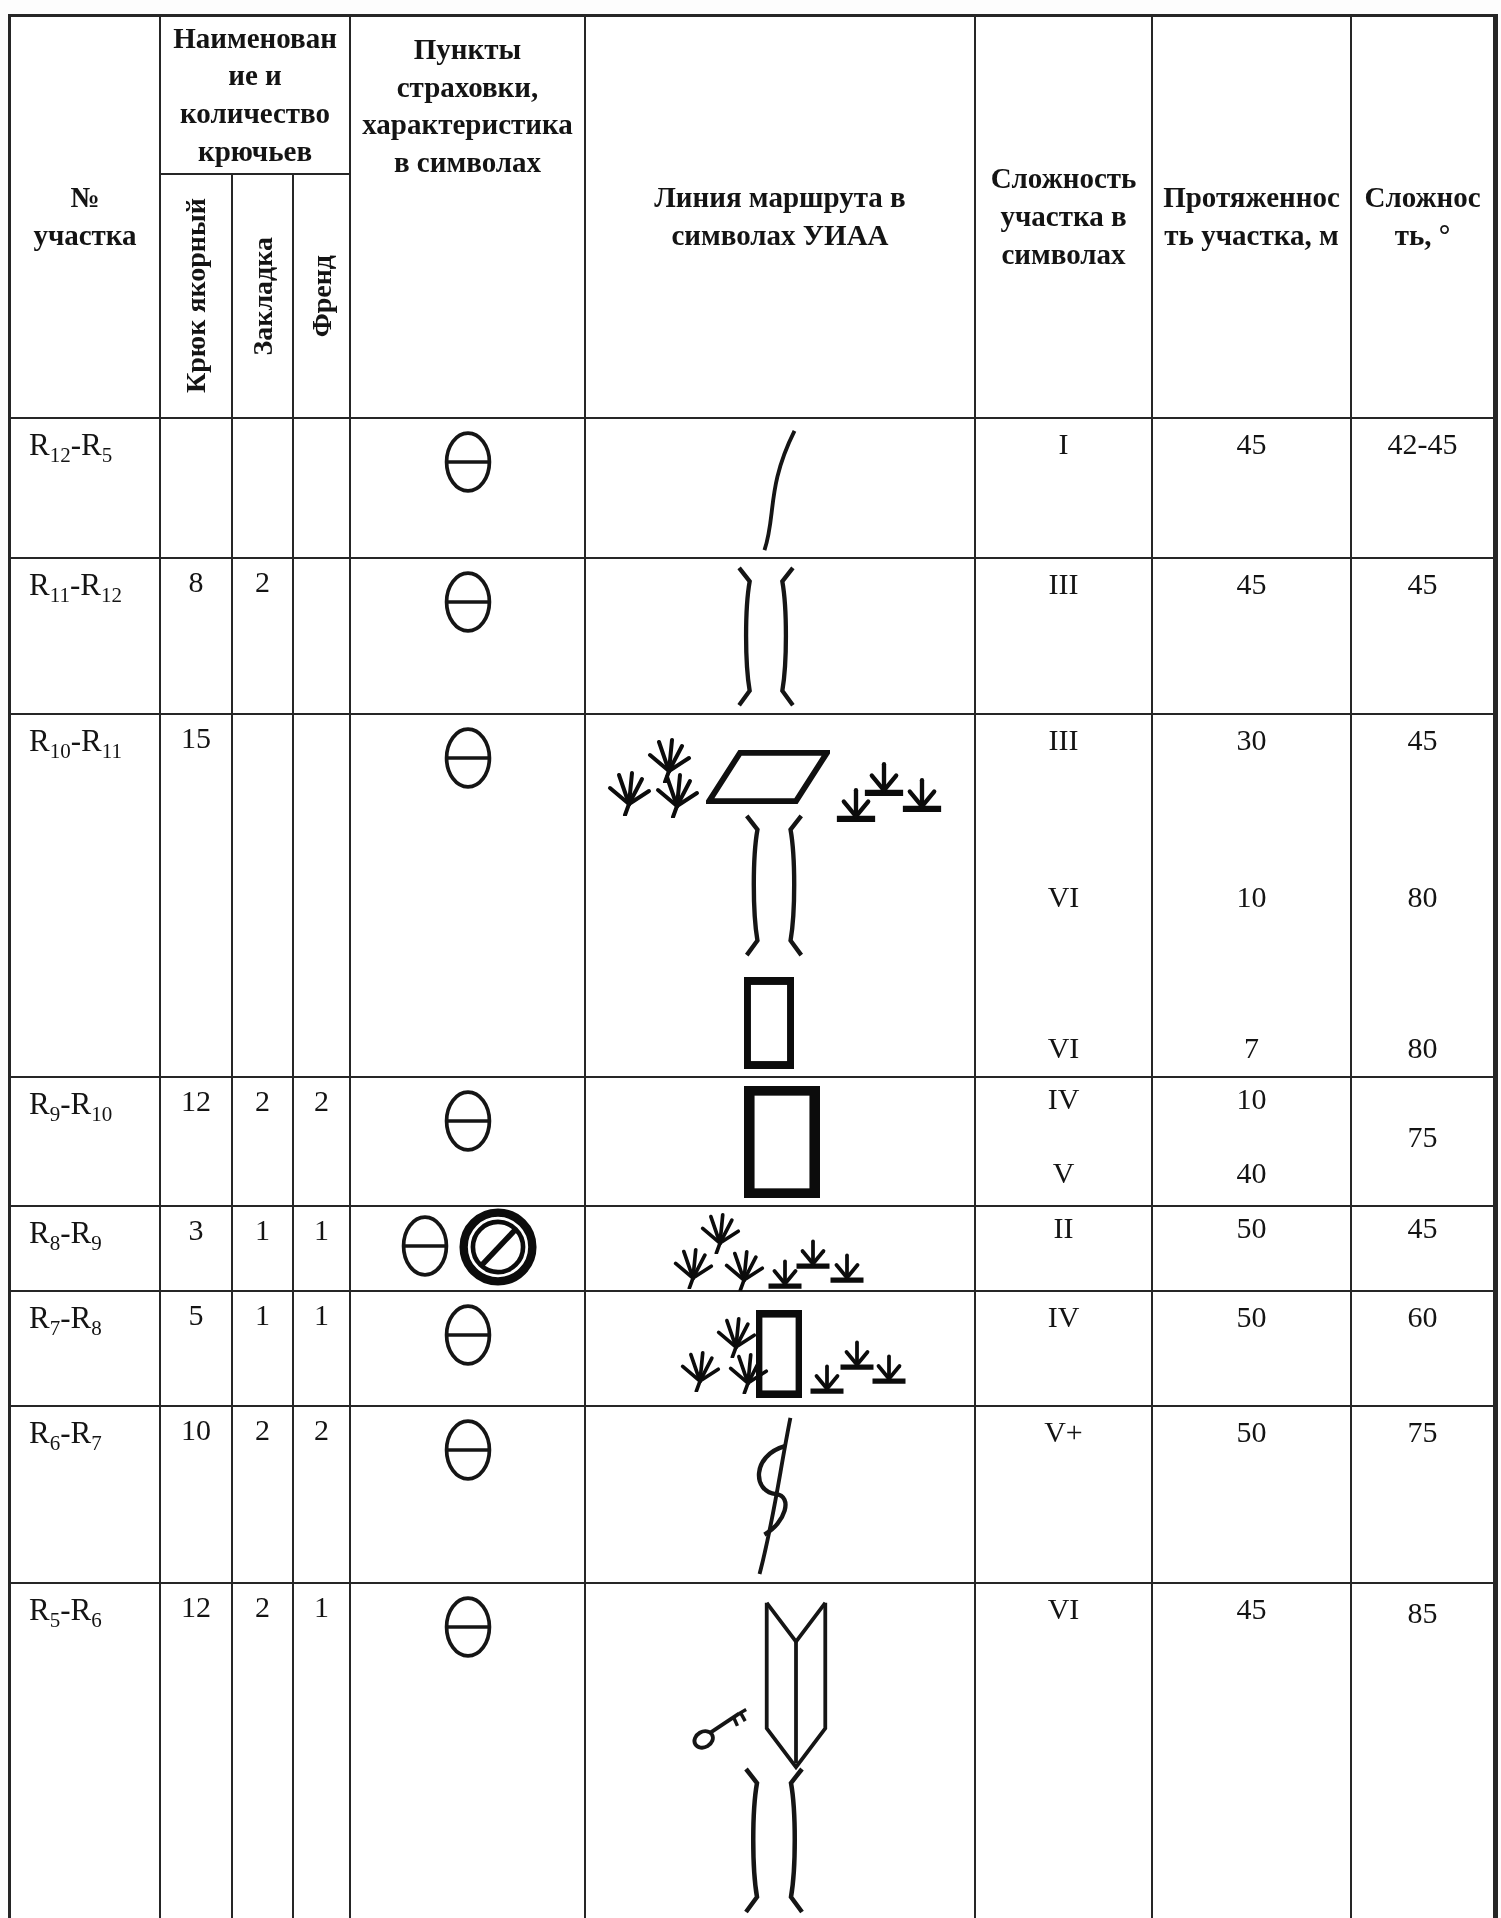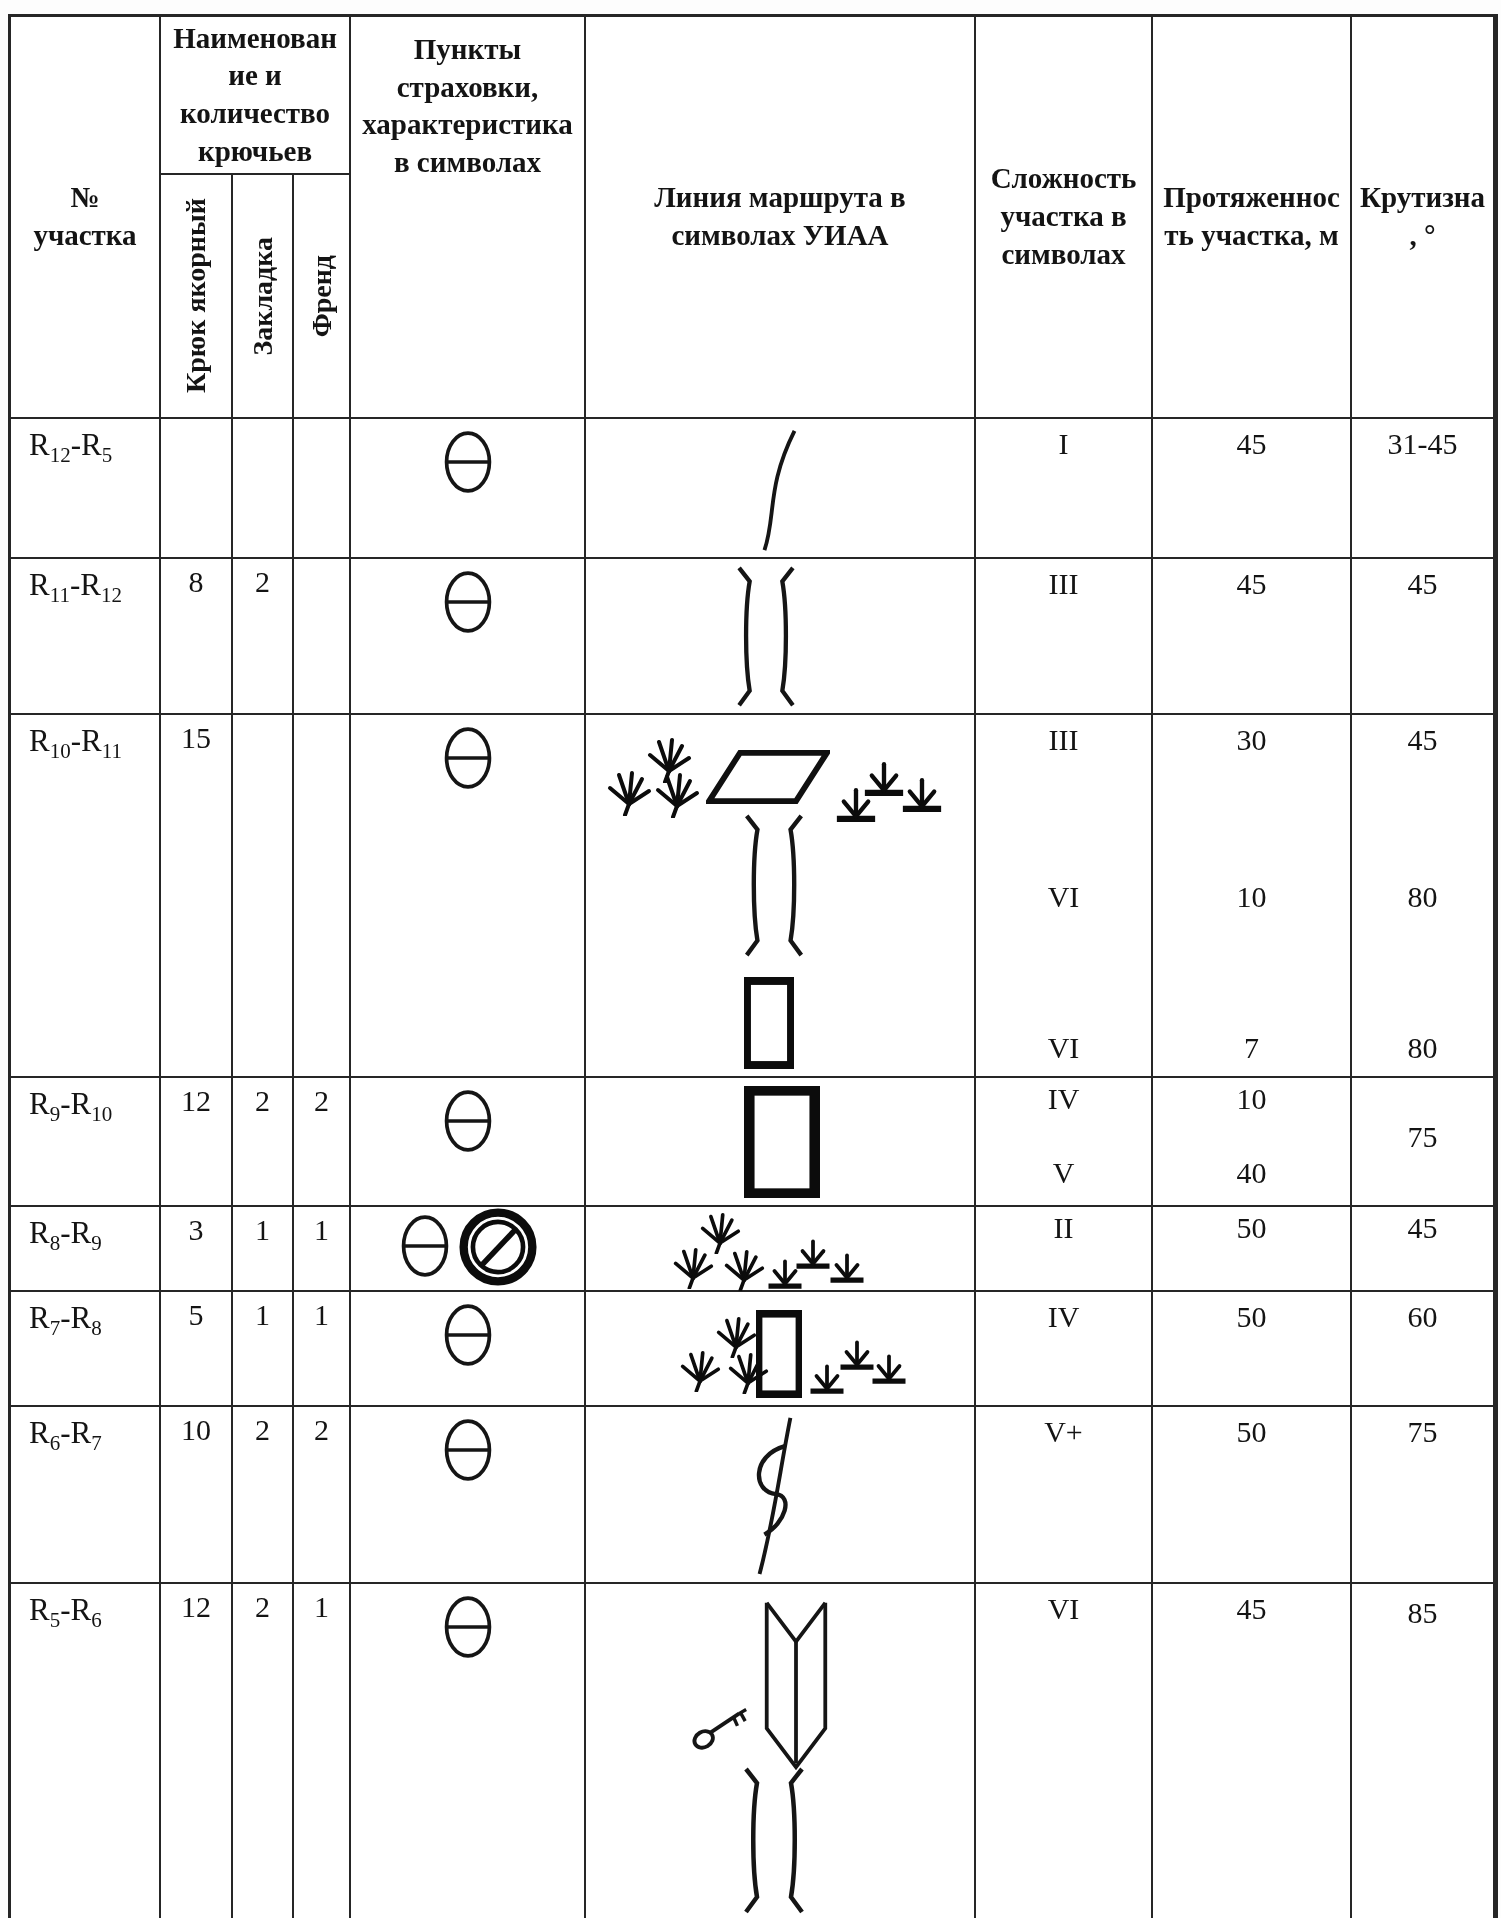--- a/index.html
+++ b/index.html
@@ -117,21 +117,21 @@
   <div class="cell hc" style="grid-column:6;grid-row:1/3">
     <span>Линия маршрута в символах УИАА</span>
   </div>
   <div class="cell hc" style="grid-column:7;grid-row:1/3">
     <span>Сложность участка в символах</span>
   </div>
   <div class="cell hc" style="grid-column:8;grid-row:1/3">
     <span>Протяженность участка, м</span>
   </div>
   <div class="cell hc" style="grid-column:9;grid-row:1/3">
-    <span>Крутизна, °</span>
+    <span>Сложность, °</span>
   </div>
 
   <div class="cell section-cell" style="grid-column:1;grid-row:3">
     <span>R</span><sub>12</sub><span>-R</span><sub>5</sub>
   </div>
   <div class="cell count-cell" style="grid-column:2;grid-row:3"></div>
   <div class="cell count-cell" style="grid-column:3;grid-row:3"></div>
   <div class="cell count-cell" style="grid-column:4;grid-row:3"></div>
   <div class="cell belay-cell" style="grid-column:5;grid-row:3">
       <svg class="icon ic-belay-station">
@@ -143,21 +143,21 @@
         <use href="#route-line"></use>
       </svg>
   </div>
   <div class="cell" style="grid-column:7;grid-row:3">
     <span class="val" style="top:8px">I</span>
   </div>
   <div class="cell" style="grid-column:8;grid-row:3">
     <span class="val" style="top:8px">45</span>
   </div>
   <div class="cell" style="grid-column:9;grid-row:3">
-    <span class="val" style="top:8px">31-45</span>
+    <span class="val" style="top:8px">42-45</span>
   </div>
 
   <div class="cell section-cell" style="grid-column:1;grid-row:4">
     <span>R</span><sub>11</sub><span>-R</span><sub>12</sub>
   </div>
   <div class="cell count-cell" style="grid-column:2;grid-row:4">8</div>
   <div class="cell count-cell" style="grid-column:3;grid-row:4">2</div>
   <div class="cell count-cell" style="grid-column:4;grid-row:4"></div>
   <div class="cell belay-cell" style="grid-column:5;grid-row:4">
       <svg class="icon ic-belay-station">

